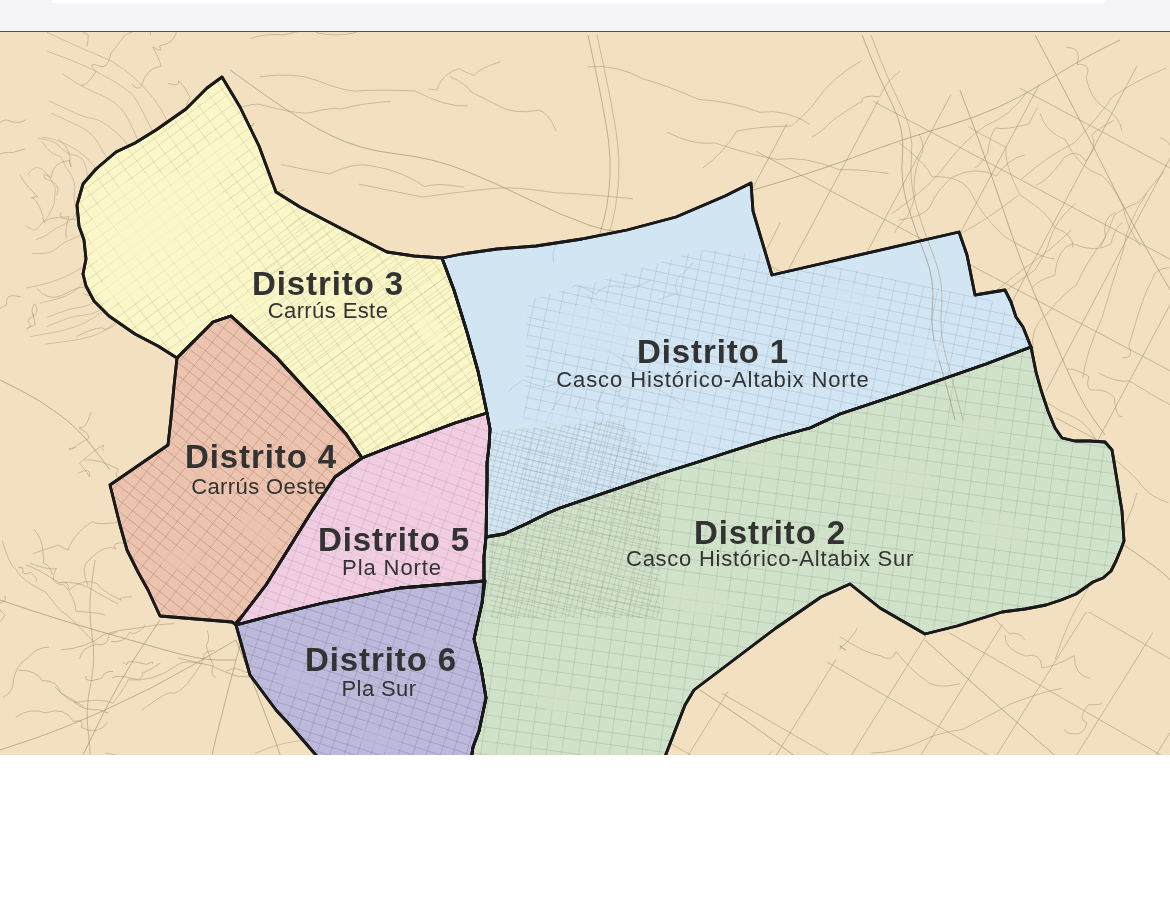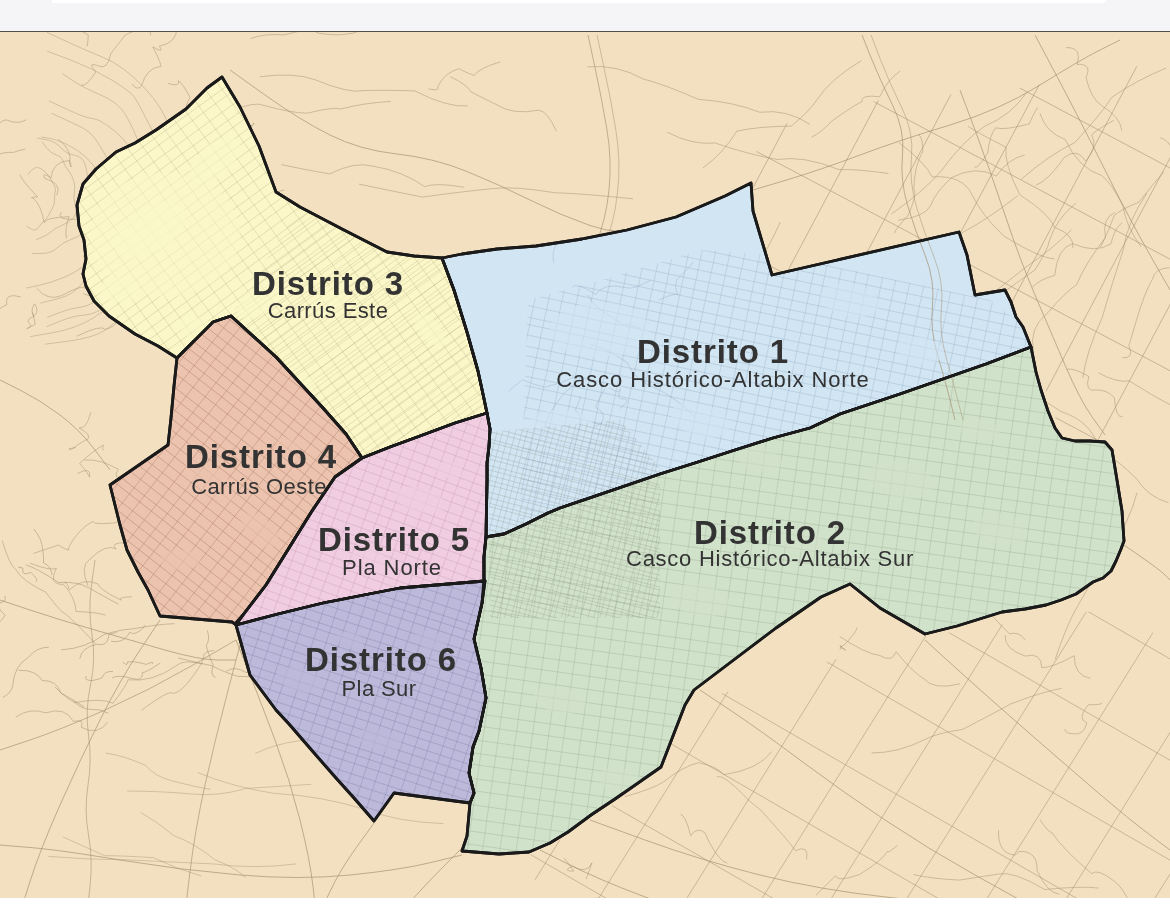--- a/index.html
+++ b/index.html
@@ -1,16 +1,16 @@
 <!DOCTYPE html>
 <html><head>
 <meta charset="utf-8">
 <style>
   html,body { margin:0; padding:0; background:#ffffff; }
-  .page { width:1170px; height:913px; position:relative; overflow:hidden; font-family:"Liberation Sans",sans-serif; }
+  .page { width:1170px; height:755px; position:relative; overflow:hidden; font-family:"Liberation Sans",sans-serif; }
   .topbar { position:absolute; left:0; top:0; width:1170px; height:32px; background:#f5f5f7; border-bottom:1.3px solid #55504b; box-sizing:border-box; z-index:2; }
   .topwhite { position:absolute; left:52px; top:0; width:1054px; height:3px; background:#ffffff; border-radius:0 0 3px 0; z-index:3; }
   .map { position:absolute; left:0; top:0; z-index:0; }
   .botwhite { position:absolute; left:0; top:898px; width:1170px; height:15px; background:#ffffff; z-index:2; }
 </style>
 </head>
 <body>
 <div class="page">
 
   <div class="topbar"></div>

